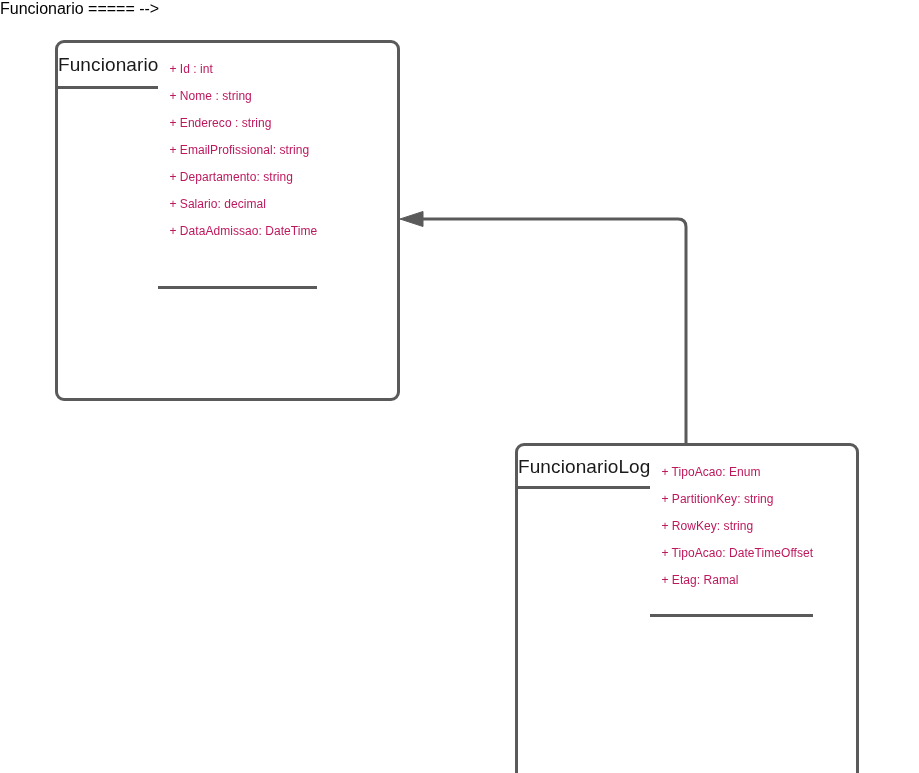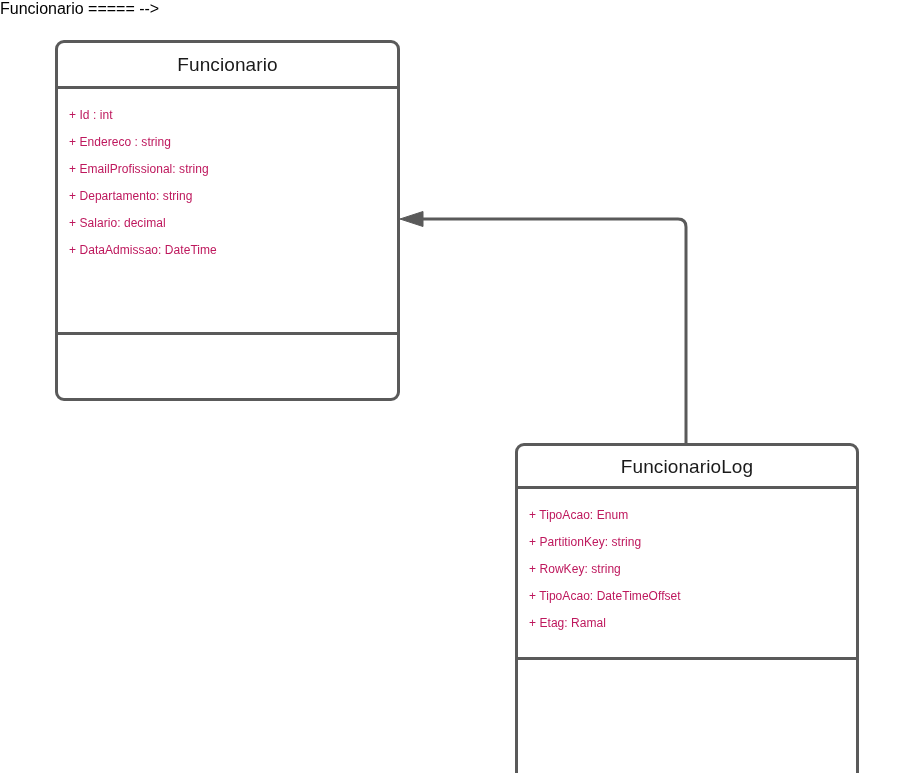--- a/index.html
+++ b/index.html
@@ -26,21 +26,21 @@
   }
 
   
   .uml-class {
     position: absolute;
     box-sizing: border-box;
     background: #ffffff;
     border: 3px solid #5a5a5a;
     border-radius: 9px;
     display: flex;
-    flex-direction: column;
+    flex-direction: row;
   }
 
   .uml-title {
     box-sizing: border-box;
     text-align: center;
     color: #1a1a1a;
     font-size: 19px;
     line-height: 19px;
     font-weight: 400;
     letter-spacing: 0.1px;
@@ -104,20 +104,21 @@
 </head>
 <body>
 
 <div id="diagram-canvas">
 
   
   <div class="uml-class" id="class-funcionario">
     <div class="uml-title">Funcionario</div>
     <div class="uml-attrs">
       <div class="uml-attr">+ Id : int</div>
+      <div class="uml-attr">+ Nome : string</div>
       <div class="uml-attr">+ Endereco : string</div>
       <div class="uml-attr">+ EmailProfissional: string</div>
       <div class="uml-attr">+ Departamento: string</div>
       <div class="uml-attr">+ Salario: decimal</div>
       <div class="uml-attr">+ DataAdmissao: DateTime</div>
     </div>
     <div class="uml-methods"></div>
   </div>
 
   

